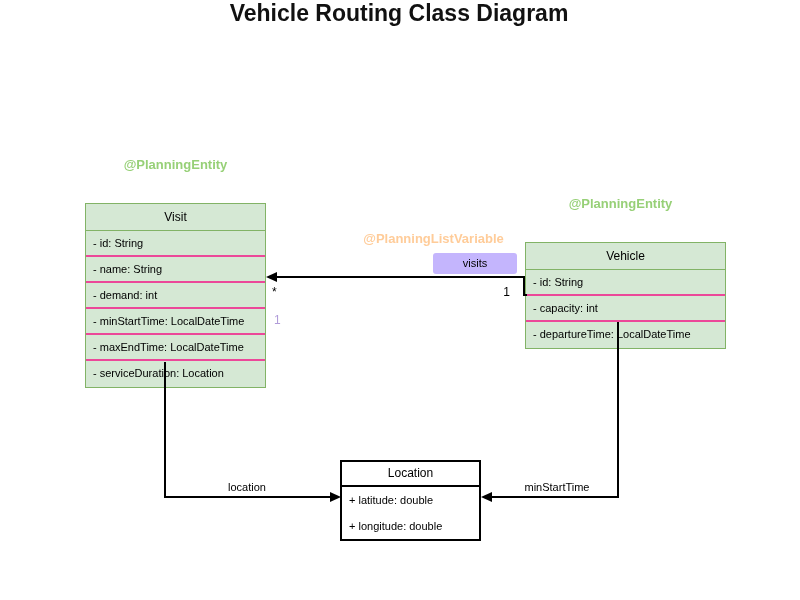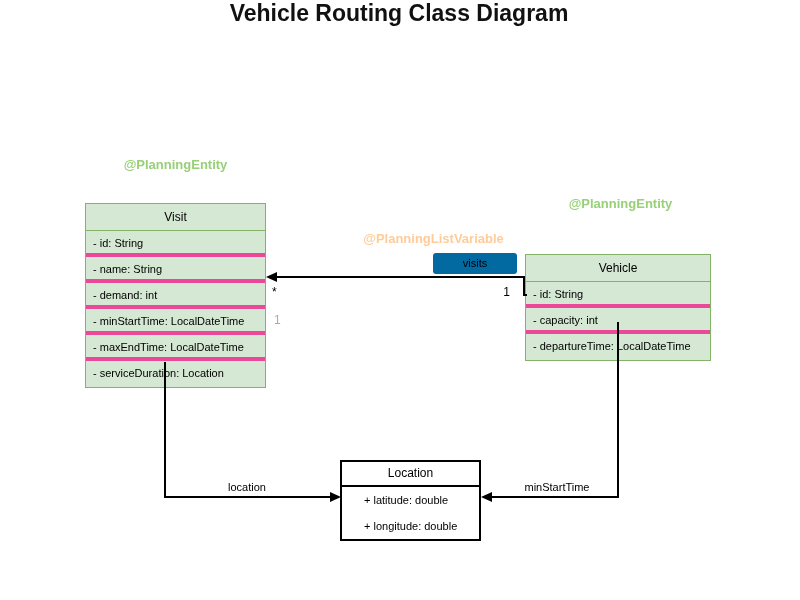--- a/index.html
+++ b/index.html
@@ -18,45 +18,45 @@
   .uml-class{
     border:1px solid #82b366;background:#d5e8d4;box-sizing:border-box;
     font-size:11px;color:#000;margin-top:24px;
   }
   .uml-class .hdr{
     text-align:center;line-height:26px;height:27px;box-sizing:border-box;
     border-bottom:1px solid #82b366;font-size:12px;
   }
   .uml-class .row{
     height:26px;line-height:25px;box-sizing:border-box;
-    border-bottom:4px solid #ec4899;padding-left:7px;text-align:left;
+    border-bottom:2px solid #ec4899;padding-left:7px;text-align:left;
   }
   .uml-class .row:last-child{border-bottom:none;}
   .plain-class{
     border:2px solid #000;background:#fff;box-sizing:border-box;
     font-size:11px;color:#000;
   }
   .plain-class .hdr{
     text-align:center;line-height:22px;height:25px;box-sizing:border-box;
     border-bottom:2px solid #000;font-size:12px;
   }
-  .plain-class .row{height:26px;line-height:26px;padding-left:22px;}
+  .plain-class .row{height:26px;line-height:26px;padding-left:7px;}
   .edge-h{height:2px;background:#000;}
   .edge-v{width:2px;background:#000;}
   .arrow-left{
     width:0;height:0;border-top:5px solid transparent;border-bottom:5px solid transparent;
     border-right:11px solid #000;
   }
   .arrow-right{
     width:0;height:0;border-top:5px solid transparent;border-bottom:5px solid transparent;
     border-left:11px solid #000;
   }
   .edge-label{font-size:11px;color:#000;text-align:center;}
   .badge{
-    background:#0369a1;border-radius:3px;text-align:center;
+    background:#c4b5fd;border-radius:3px;text-align:center;
     font-size:11px;line-height:21px;color:#000;
   }
   .mult{font-size:12px;color:#000;}
   .mult-purple{color:#b19cd9;}
 </style>
 </head>
 <body>
 
 <div id="canvas">
 
@@ -69,21 +69,21 @@
     <div class="row">- id: String</div>
     <div class="row">- name: String</div>
     <div class="row">- demand: int</div>
     <div class="row">- minStartTime: LocalDateTime</div>
     <div class="row">- maxEndTime: LocalDateTime</div>
     <div class="row">- serviceDuration: Location</div>
   </div>
 
   <div class="abs anno anno-green" style="left:525px;top:196px;width:191px;text-align:center;">@PlanningEntity</div>
 
-  <div class="abs uml-class" style="left:525px;top:230px;width:186px;">
+  <div class="abs uml-class" style="left:525px;top:218px;width:201px;">
     <div class="hdr">Vehicle</div>
     <div class="row">- id: String</div>
     <div class="row">- capacity: int</div>
     <div class="row">- departureTime: LocalDateTime</div>
   </div>
 
   <div class="abs plain-class" style="left:340px;top:460px;width:141px;">
     <div class="hdr">Location</div>
     <div class="row">+ latitude: double</div>
     <div class="row">+ longitude: double</div>

